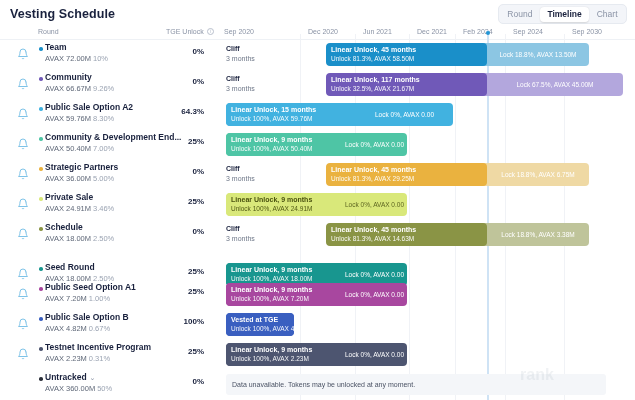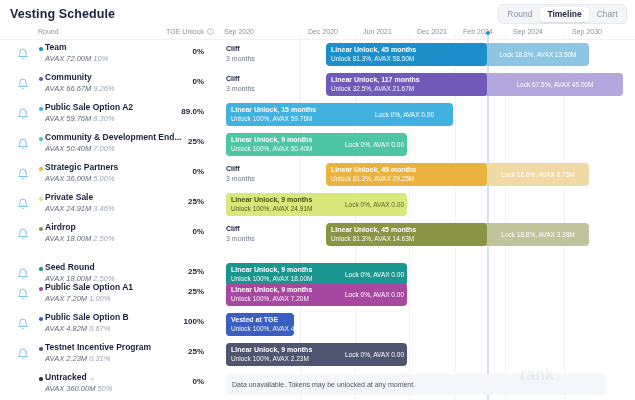--- a/index.html
+++ b/index.html
@@ -71,21 +71,21 @@
   }
   .rname {
     position: absolute; left: 45px; top: 2px;
     font-size: 8.5px; font-weight: bold; color: #19213d; white-space: nowrap;
   }
   .chev { font-size: 7px; color: #8a93a5; margin-left: 3px; font-weight: normal; }
   .ramt {
     position: absolute; left: 45px; top: 14px;
     font-size: 7.5px; color: #6e7policy; white-space: nowrap;
   }
-  .ramt { color: #5f6878; font-style: italic; }
+  .ramt { color: #5f6878; }
   .ramt .pct { color: #9aa3b2; margin-left: 2px; }
   .tge {
     position: absolute; left: 152px; width: 52px; top: 7px;
     text-align: right; font-size: 8px; font-weight: bold; color: #19213d;
   }
 
   
   .cliff { position: absolute; top: 4px; font-size: 7px; line-height: 1.45; color: #3c4454; }
   .cliff b { display: block; font-size: 7px; font-weight: bold; color: #19213d; }
   .cliff span { color: #6e7788; }
@@ -208,21 +208,21 @@
         <div class="row" style="top: 60px;">
           <div class="bell">
             <svg width="12" height="12" viewBox="0 0 24 24" fill="none" stroke="#7ec3e8" stroke-width="2" stroke-linecap="round" stroke-linejoin="round">
               <path d="M18 8a6 6 0 0 0-12 0c0 7-3 9-3 9h18s-3-2-3-9"></path>
               <path d="M13.7 21a2 2 0 0 1-3.4 0"></path>
             </svg>
           </div>
           <span class="dot" style="background: rgb(65, 178, 224);"></span>
           <div class="rname">Public Sale Option A2</div>
           <div class="ramt">AVAX 59.76M<span class="pct">8.30%</span></div>
-          <div class="tge">89.0%</div>
+          <div class="tge">64.3%</div>
           <div class="bar" style="left: 226px; width: 227px; background: rgb(65, 178, 224);">
             <div class="bar-main" style="width: 130px; background: rgb(65, 178, 224);">
               <b>Linear Unlock, 15 months</b>
               <i>Unlock 100%, AVAX 59.76M</i>
             </div>
             <div class="bar-lock">Lock 0%, AVAX 0.00</div>
           </div>
         </div>
         <div class="row" style="top: 90px; padding-left: 48px;">
           <div class="bell">
@@ -283,21 +283,21 @@
           </div>
         </div>
         <div class="row" style="top: 180px;">
           <div class="bell">
             <svg width="12" height="12" viewBox="0 0 24 24" fill="none" stroke="#7ec3e8" stroke-width="2" stroke-linecap="round" stroke-linejoin="round">
               <path d="M18 8a6 6 0 0 0-12 0c0 7-3 9-3 9h18s-3-2-3-9"></path>
               <path d="M13.7 21a2 2 0 0 1-3.4 0"></path>
             </svg>
           </div>
           <span class="dot" style="background: rgb(138, 148, 69);"></span>
-          <div class="rname">Airdrop</div>
+          <div class="rname">Schedule</div>
           <div class="ramt">AVAX 18.00M<span class="pct">2.50%</span></div>
           <div class="tge">0%</div>
           <div class="cliff" style="left: 226px;"><b>Cliff</b><span>3 months</span></div>
           <div class="bar" style="left: 326px; width: 263px; background: rgb(191, 196, 154);">
             <div class="bar-main" style="width: 161px; background: rgb(138, 148, 69);">
               <b>Linear Unlock, 45 months</b>
               <i>Unlock 81.3%, AVAX 14.63M</i>
             </div>
             <div class="bar-lock">Lock 18.8%, AVAX 3.38M</div>
           </div>
@@ -322,21 +322,21 @@
           </div>
         </div>
         <div class="row" style="top: 240px;">
           <div class="bell">
             <svg width="12" height="12" viewBox="0 0 24 24" fill="none" stroke="#7ec3e8" stroke-width="2" stroke-linecap="round" stroke-linejoin="round">
               <path d="M18 8a6 6 0 0 0-12 0c0 7-3 9-3 9h18s-3-2-3-9"></path>
               <path d="M13.7 21a2 2 0 0 1-3.4 0"></path>
             </svg>
           </div>
           <span class="dot" style="background: rgb(168, 71, 159);"></span>
-          <div class="rname">Public Sale Option A1</div>
+          <div class="rname">Public Seed Option A1</div>
           <div class="ramt">AVAX 7.20M<span class="pct">1.00%</span></div>
           <div class="tge">25%</div>
           <div class="bar" style="left: 226px; width: 181px; background: rgb(168, 71, 159);">
             <div class="bar-main" style="width: 115px; background: rgb(168, 71, 159);">
               <b>Linear Unlock, 9 months</b>
               <i>Unlock 100%, AVAX 7.20M</i>
             </div>
             <div class="bar-lock">Lock 0%, AVAX 0.00</div>
           </div>
         </div>

